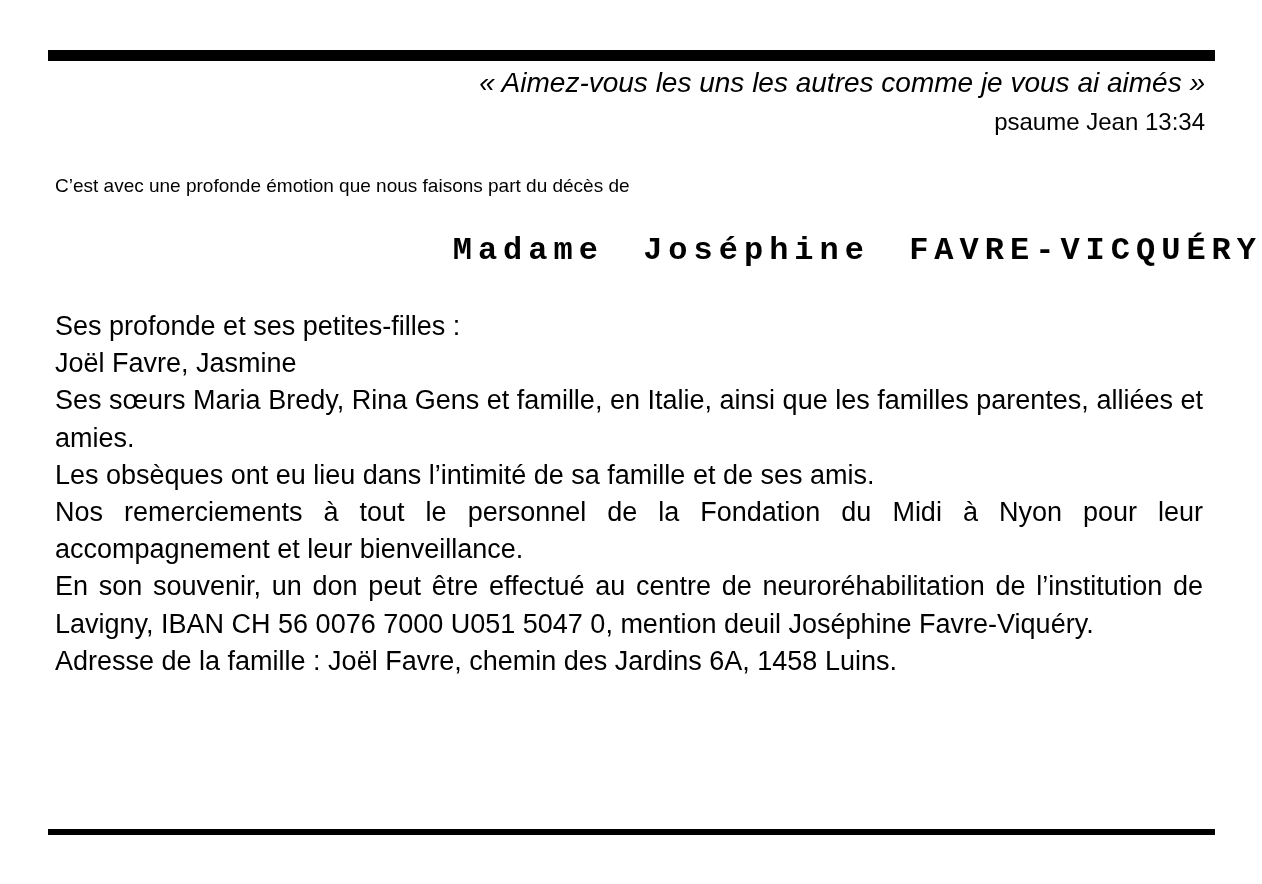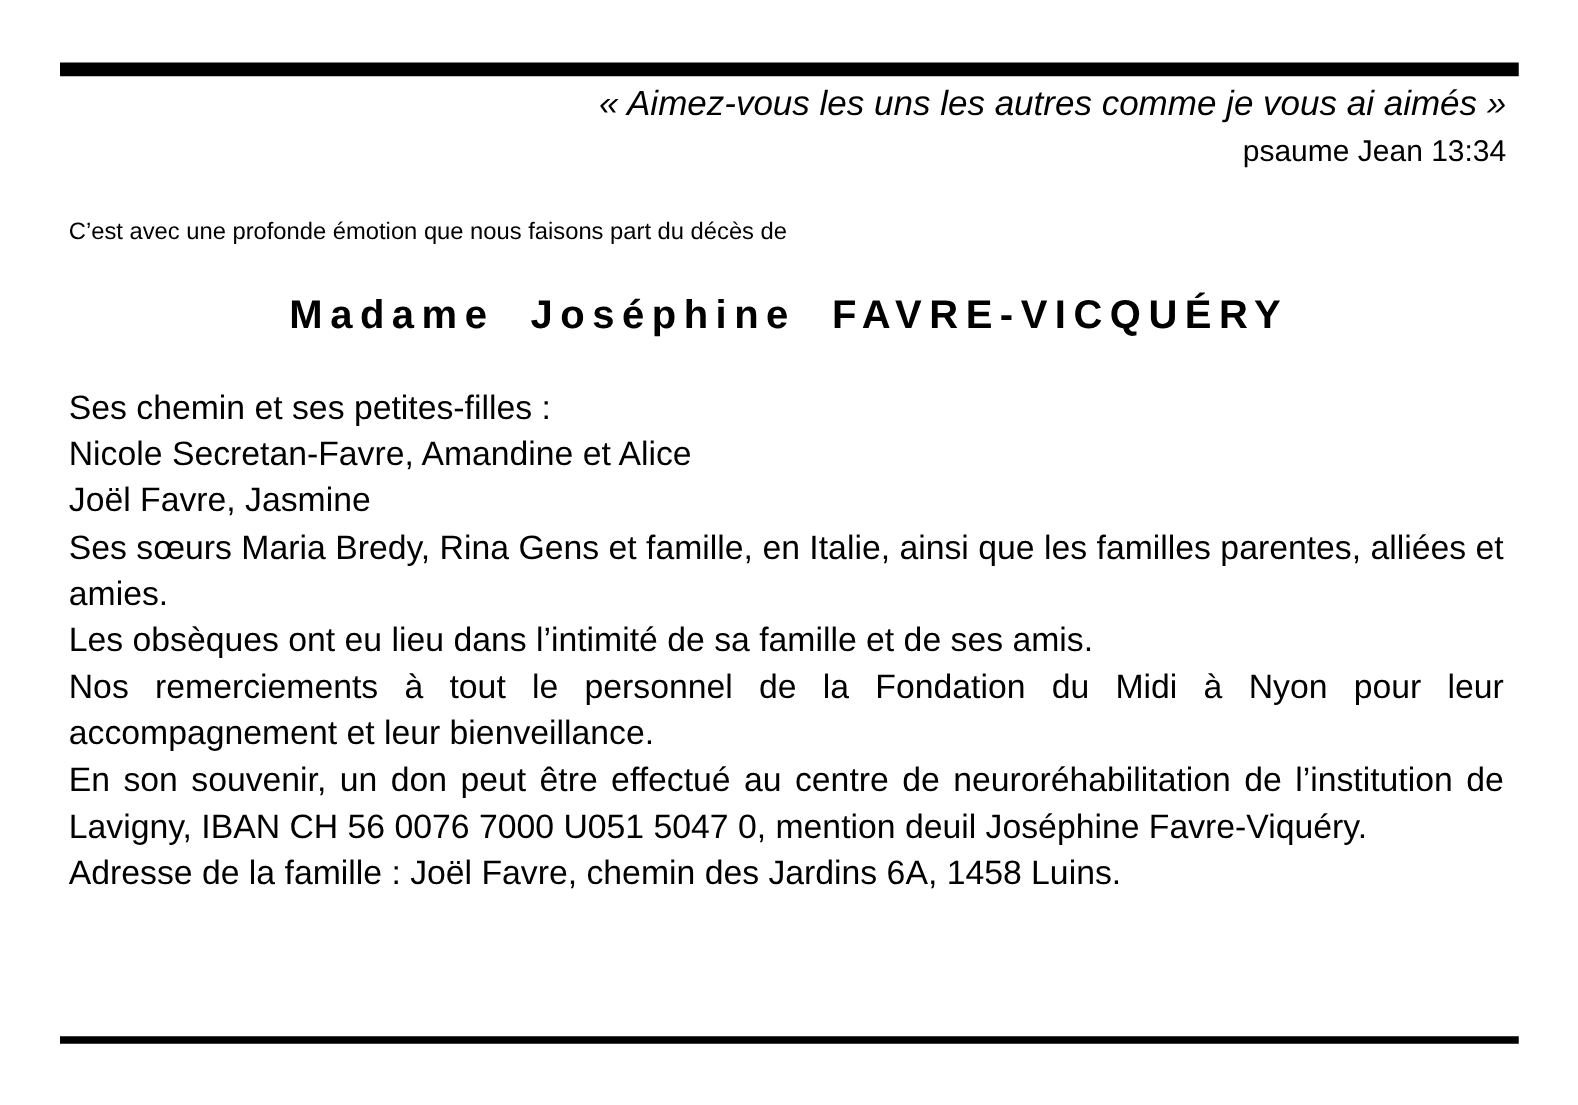--- a/index.html
+++ b/index.html
@@ -54,26 +54,27 @@
     width: 1148px;
     font-size: 19px;
     line-height: 31px;
   }
   .deceased {
     position: absolute;
     top: 232px;
     left: 0;
     width: 1262px;
     margin: 0;
-    text-align: center;
+    text-align: right;
     font-size: 32px;
     font-weight: bold;
     letter-spacing: 6px;
     word-spacing: 14px;
     line-height: 38px;
+    font-family: Liberation Mono, monospace;
   }
   .body-text {
     position: absolute;
     top: 308px;
     left: 55px;
     width: 1148px;
     font-size: 27px;
     line-height: 37.2px;
     text-align: justify;
   }
@@ -98,22 +99,21 @@
   <div class="epigraph">
     <div class="epigraph-quote">« Aimez-vous les uns les autres comme je vous ai aimés »</div>
     <div class="epigraph-attribution">psaume Jean 13:34</div>
   </div>
 
   <div class="intro">C’est avec une profonde émotion que nous faisons part du décès de</div>
 
   <h1 class="deceased">Madame Joséphine FAVRE-VICQUÉRY</h1>
 
   <div class="body-text">
-    <p>Ses chemin et ses petites-filles :</p>
-    <p>Nicole Secretan-Favre, Amandine et Alice</p>
+    <p>Ses profonde et ses petites-filles :</p>
     <p>Joël Favre, Jasmine</p>
     <p>Ses sœurs Maria Bredy, Rina Gens et famille, en Italie, ainsi que les familles parentes, alliées et amies.</p>
     <p>Les obsèques ont eu lieu dans l’intimité de sa famille et de ses amis.</p>
     <p>Nos remerciements à tout le personnel de la Fondation du Midi à Nyon pour leur accompagnement et leur bienveillance.</p>
     <p>En son souvenir, un don peut être effectué au centre de neuroréhabilitation de l’institution de Lavigny, IBAN CH 56 0076 7000 U051 5047 0, mention deuil Joséphine Favre-Viquéry.</p>
     <p>Adresse de la famille : Joël Favre, chemin des Jardins 6A, 1458 Luins.</p>
   </div>
 
   <div class="rule rule-bottom"></div>
 

